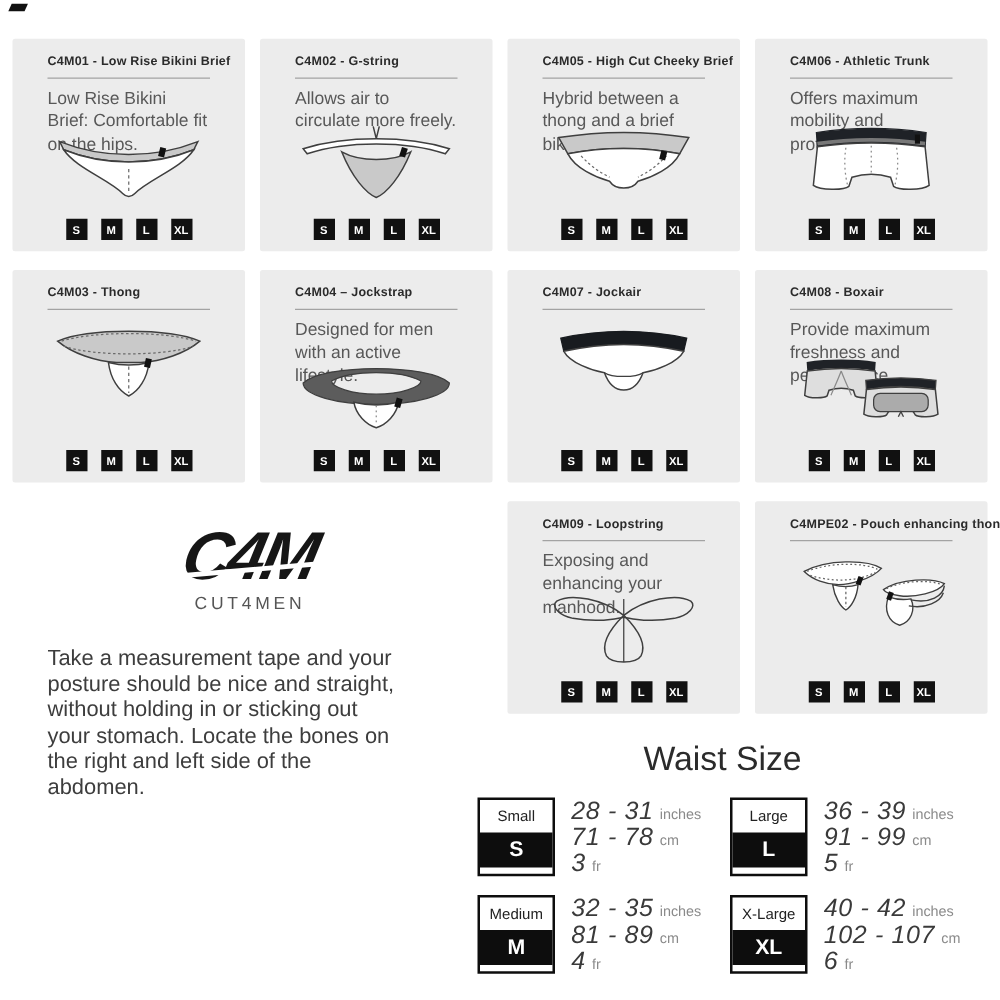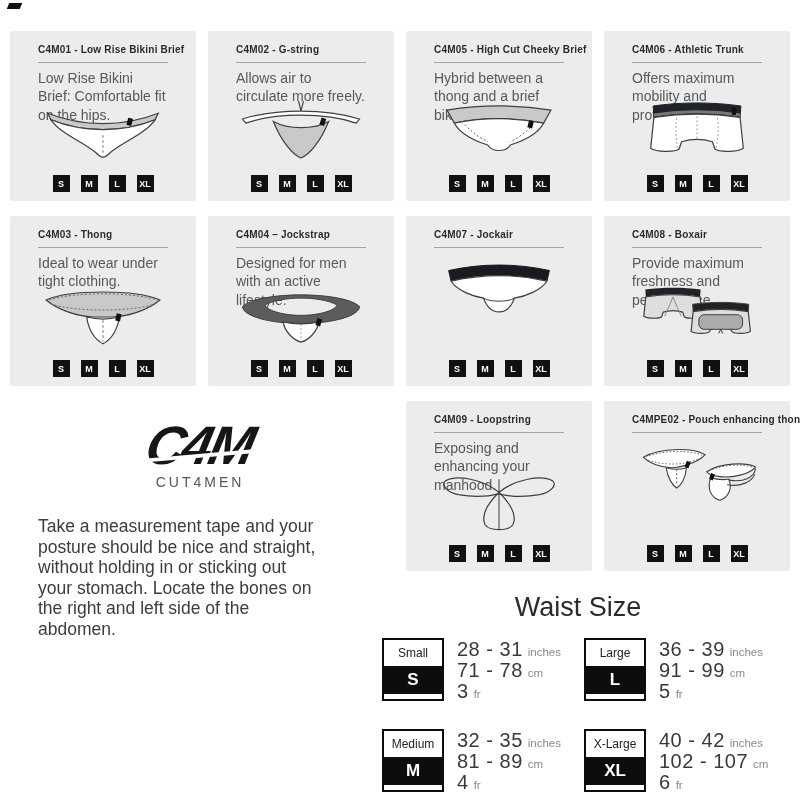--- a/index.html
+++ b/index.html
@@ -55,28 +55,28 @@
   .logo-sub{font-size:14px;letter-spacing:3px;color:#555;margin-top:2px;}
   
   .instructions{position:absolute;left:38px;top:516px;width:352px;}
   .instructions p{
     margin:0 0 21px 0;font-size:17.5px;line-height:20.5px;color:#3d3d3d;
     white-space:pre-line;
   }
   
   .waist-section{position:absolute;left:382px;top:592px;width:392px;text-align:center;}
   .ws-title{font-size:27px;font-weight:500;color:#2b2b2b;margin:0 0 15px 0;}
-  .ws-grid{display:grid;grid-template-columns:202px 190px;row-gap:28px;}
+  .ws-grid{display:grid;grid-template-columns:202px 190px;row-gap:15px;}
   .ws-entry{display:flex;gap:13px;}
   .ws-box{width:58px;border:2px solid #0d0d0d;background:#fff;flex:none;}
   .ws-box-name{height:26px;display:flex;align-items:center;justify-content:center;font-size:12px;color:#222;}
   .ws-box-letter{height:28px;background:#0d0d0d;color:#fff;font-weight:bold;font-size:17px;display:flex;align-items:center;justify-content:center;}
   .ws-values{padding-top:0px;}
   .ws-line{display:flex;align-items:baseline;gap:5px;height:21px;}
-  .ws-num{font-size:20px;color:#3a3a3a;letter-spacing:.5px;}
+  .ws-num{font-size:20px;color:#3a3a3a;letter-spacing:.5px;font-style:italic;}
   .ws-unit{font-size:11.5px;color:#8a8a8a;}
   
   svg path, svg rect{vector-effect:non-scaling-stroke;}
 </style>
 </head>
 <body>
 
 <div class="corner-mark"></div>
 
 <div class="grid">
@@ -161,21 +161,20 @@
       <span class="size-badge">S</span>
       <span class="size-badge">M</span>
       <span class="size-badge">L</span>
       <span class="size-badge">XL</span>
     </div>
   </div>
 
   <div class="card">
     <div class="card-title">C4M03 - Thong</div>
     <div class="card-rule"></div>
-    <div class="card-desc">Ideal to wear under tight clothing.</div>
     <div class="card-art">
       <svg viewBox="0 0 160 84">
         <path d="M10,21 C40,8 120,8 150,21 C136,33 112,41 92,42 L68,42 C48,41 24,33 10,21 Z" fill="#c9c9c9" stroke="#3f3f3f" stroke-width="1.2"></path>
         <path d="M14,21 C44,11 116,11 146,21" fill="none" stroke="#6a6a6a" stroke-width="1" stroke-dasharray="2,2"></path>
         <path d="M16,26 C46,36 114,36 144,26" fill="none" stroke="#6a6a6a" stroke-width="1" stroke-dasharray="2,2"></path>
         <path d="M60,42 C62,58 70,70 80,75 C90,70 98,58 100,42 Q80,47 60,42 Z" fill="#ffffff" stroke="#3f3f3f" stroke-width="1.2"></path>
         <path d="M80,46 L80,72" fill="none" stroke="#6a6a6a" stroke-width="1" stroke-dasharray="2.5,2.5"></path>
         <rect x="96" y="38" width="6" height="9" fill="#111" transform="rotate(12 99 42)"></rect>
       </svg>
     </div>

